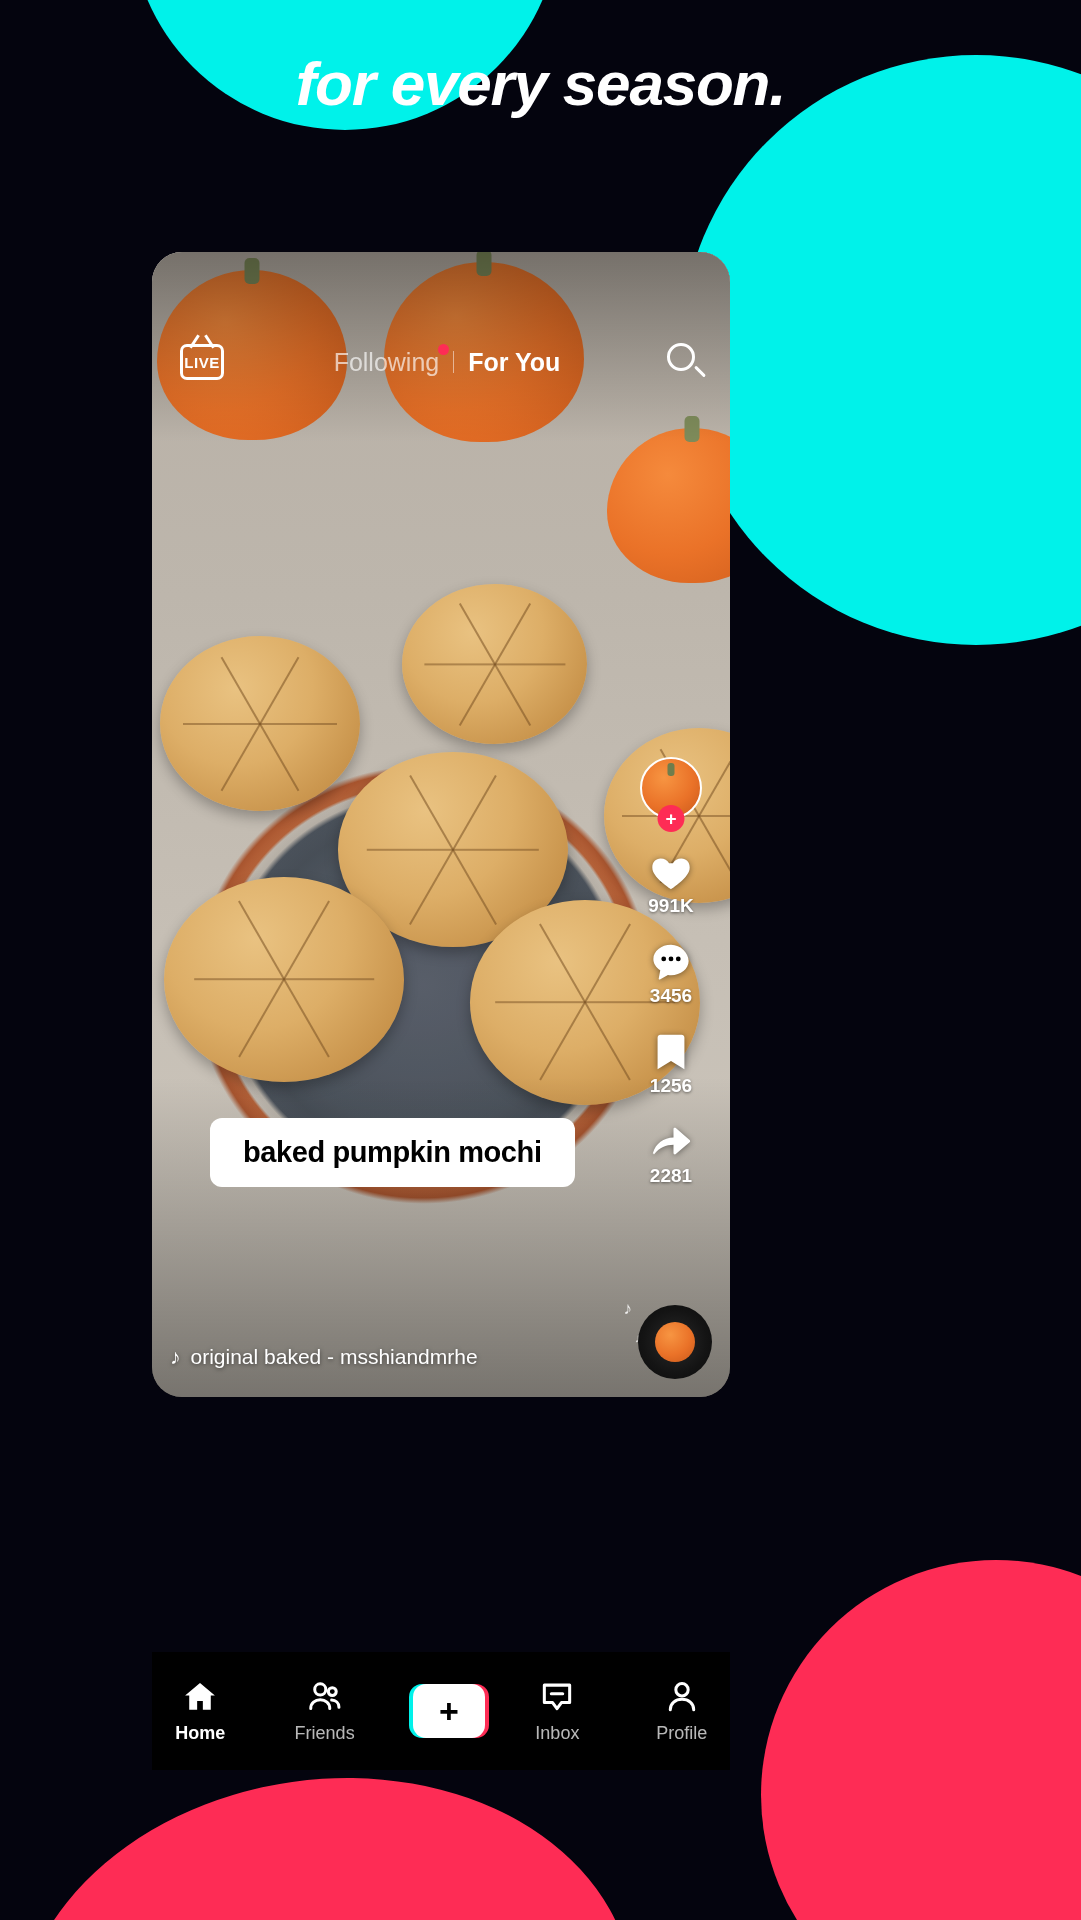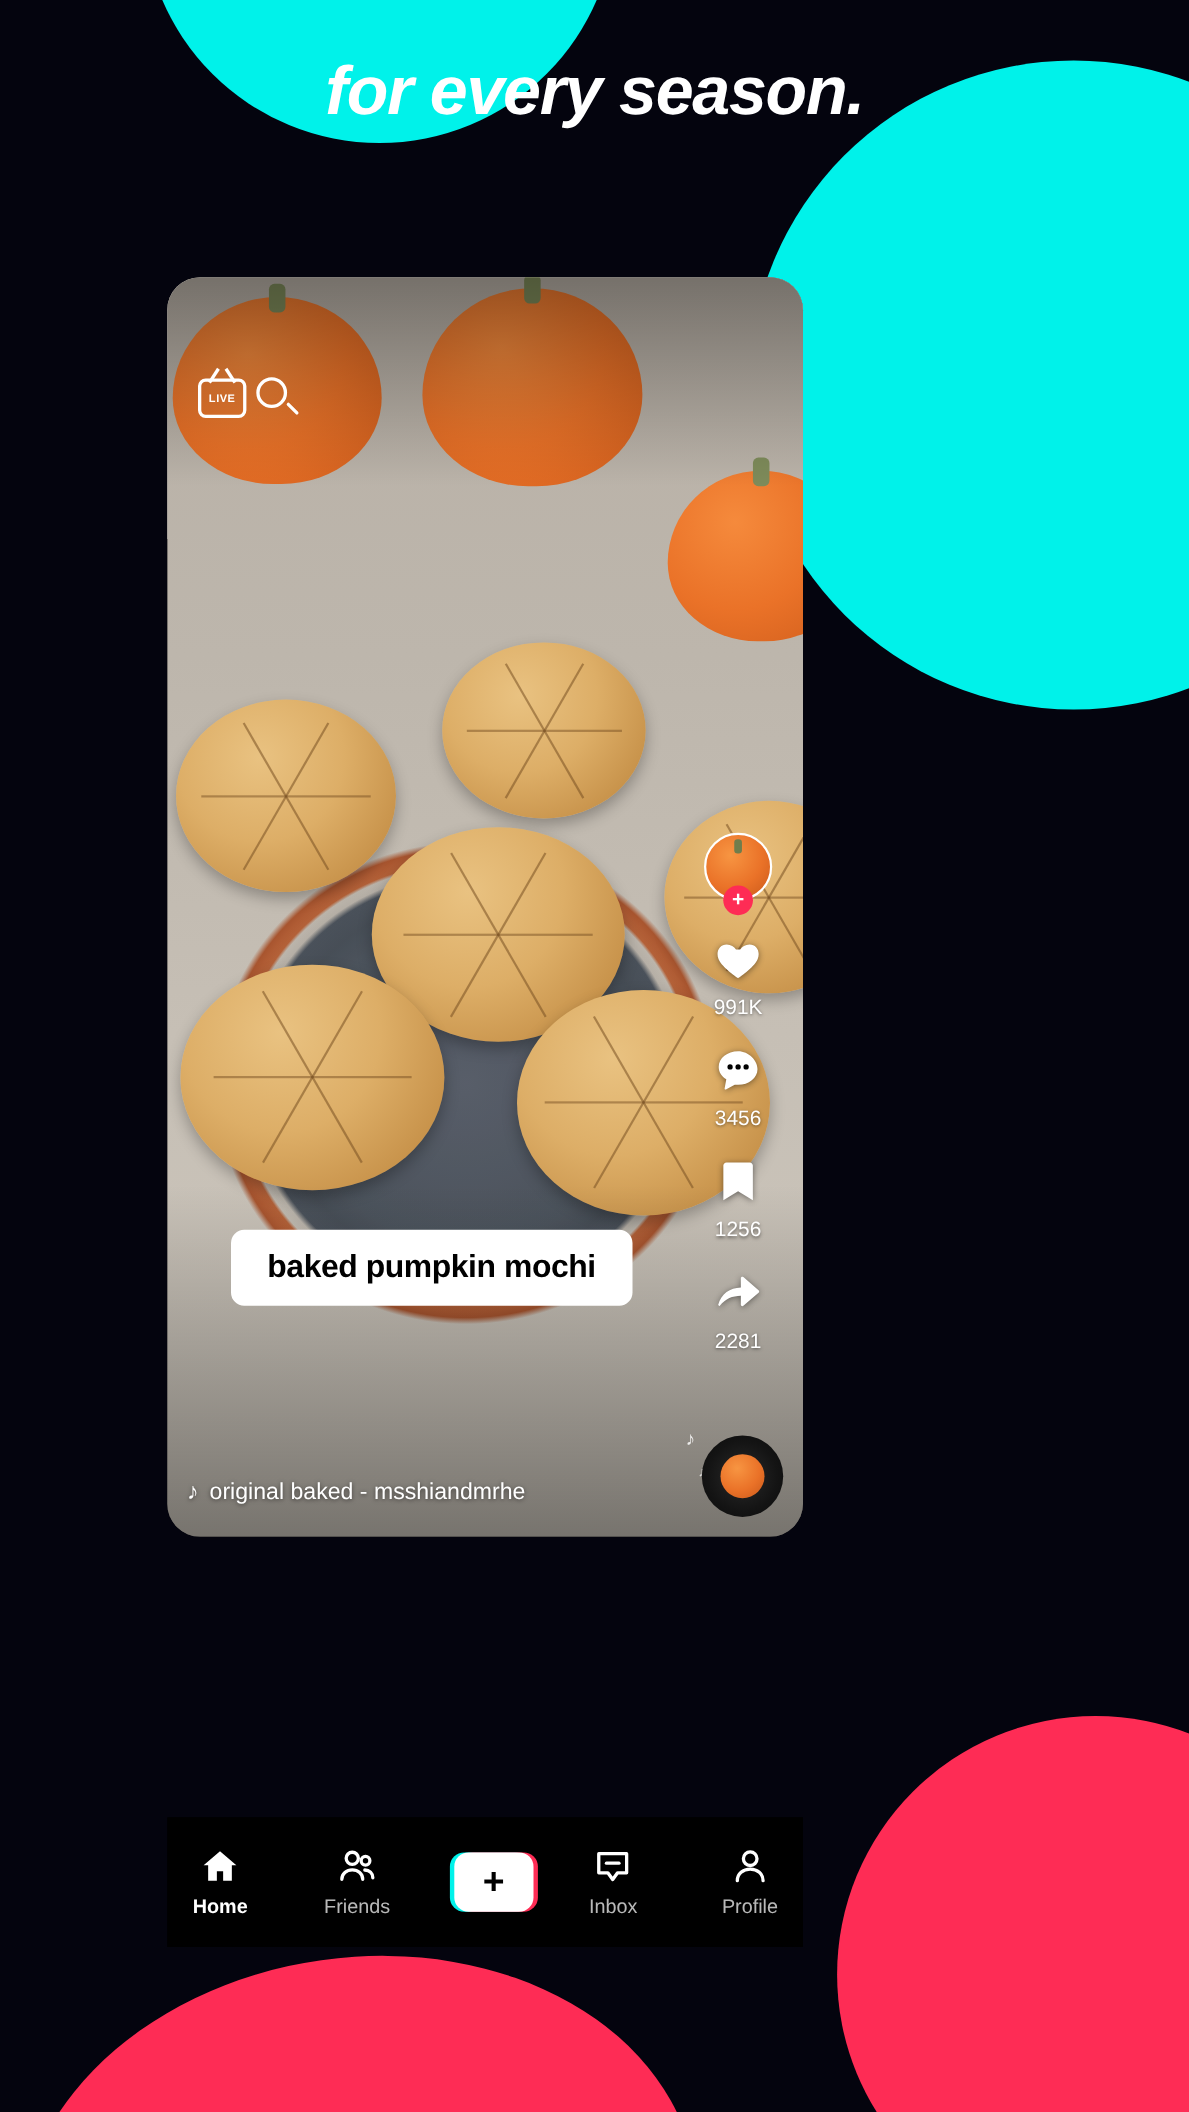--- a/index.html
+++ b/index.html
@@ -158,21 +158,21 @@
     width:44px; height:36px;
     border:3px solid #fff; border-radius:7px;
     display:flex; align-items:center; justify-content:center;
     position:relative;
   }
   .live-box::before, .live-box::after {
     content:""; position:absolute; top:-13px; width:3px; height:15px; background:#fff;
   }
   .live-box::before { left:10px; transform:rotate(33deg); }
   .live-box::after  { right:10px; transform:rotate(-33deg); }
-  .live-text { font-size:10px; font-weight:bold; letter-spacing:0.5px; }
+  .live-text { font-size:15px; font-weight:bold; letter-spacing:0.5px; }
 
   .nav-center {
     flex:1; display:flex; align-items:center; justify-content:center; gap:0;
   }
   .nav-tab {
     font-size:25px; padding:0 14px; position:relative; white-space:nowrap;
   }
   .nav-tab.inactive { color:rgba(255,255,255,0.66); font-weight:normal; }
   .nav-tab.active { color:#fff; font-weight:bold; }
   .nav-dot {
@@ -194,21 +194,21 @@
   }
 
   
   .rail {
     position:absolute; right:20px; top:505px;
     width:78px;
     display:flex; flex-direction:column; align-items:center;
     color:#fff;
   }
   .rail-item { display:flex; flex-direction:column; align-items:center; margin-bottom:22px; }
-  .rail-count { font-size:19px; font-weight:normal; margin-top:11px; text-shadow:0 1px 3px rgba(0,0,0,.5); }
+  .rail-count { font-size:19px; font-weight:bold; margin-top:0; text-shadow:0 1px 3px rgba(0,0,0,.5); }
 
   .avatar-wrap { position:relative; width:62px; height:62px; margin-bottom:30px; }
   .avatar {
     width:62px; height:62px; border-radius:50%;
     border:2px solid #fff;
     background:radial-gradient(circle at 38% 32%, #f79542 0%, #ea7228 55%, #c9581a 100%);
     overflow:hidden; position:relative;
   }
   .avatar::after {
     content:""; position:absolute; left:50%; top:4px; transform:translateX(-50%);
@@ -333,20 +333,30 @@
   <div class="scrim-bottom"></div>
 
   <div class="topnav">
 
     <div class="live-btn">
       <div class="live-box">
         <span class="live-text">LIVE</span>
       </div>
     </div>
 
+    <div class="nav-center">
+      <div class="nav-tab inactive">
+        <span>Following</span>
+        <span class="nav-dot"></span>
+      </div>
+      <div class="nav-sep"></div>
+      <div class="nav-tab active">
+        <span>For You</span>
+      </div>
+    </div>
 
     <div class="search-icon">
       <span class="ring"></span>
         <span class="stem"></span>
     </div>
   </div>
 
   <div class="rail">
 
     <div class="avatar-wrap">

